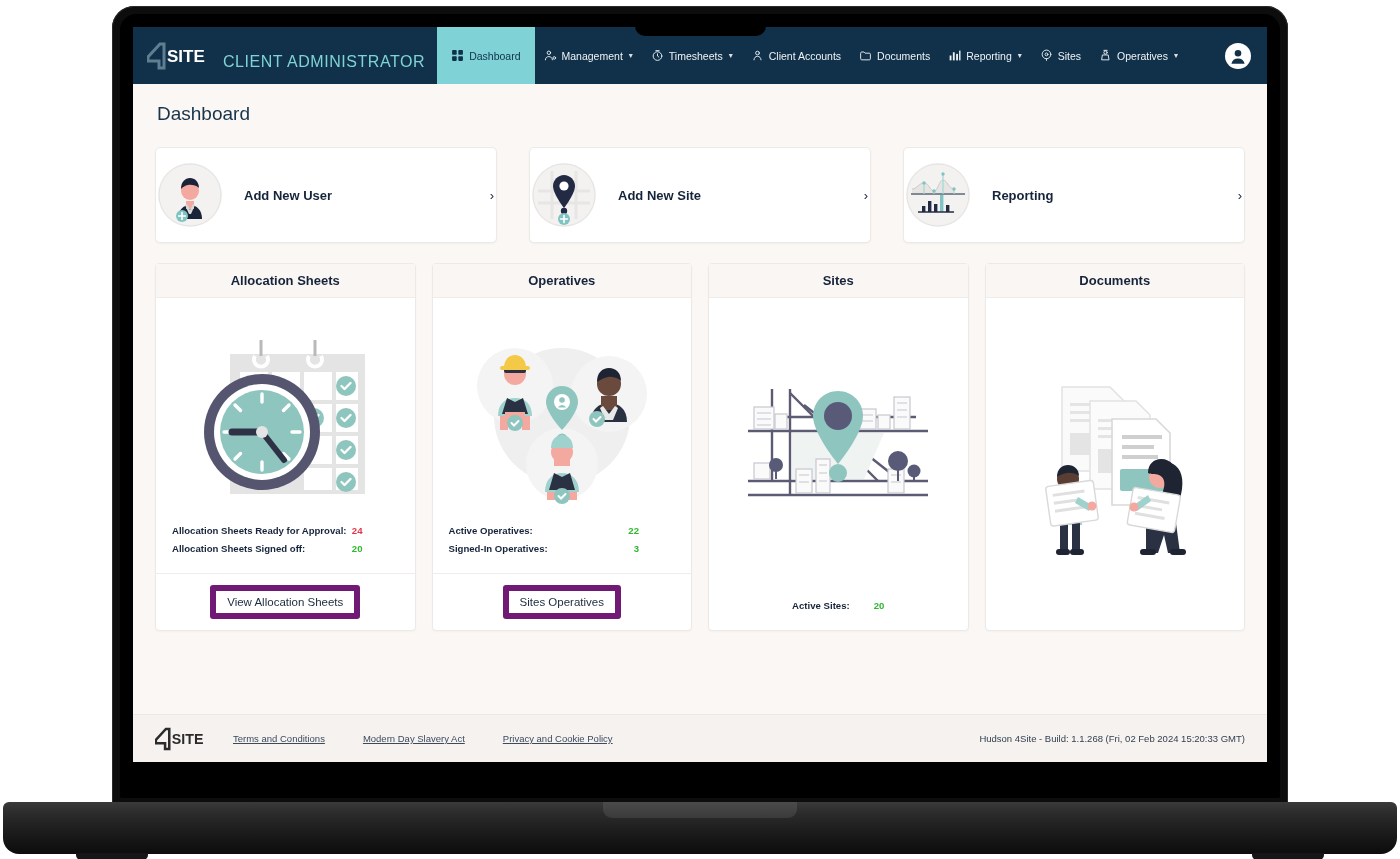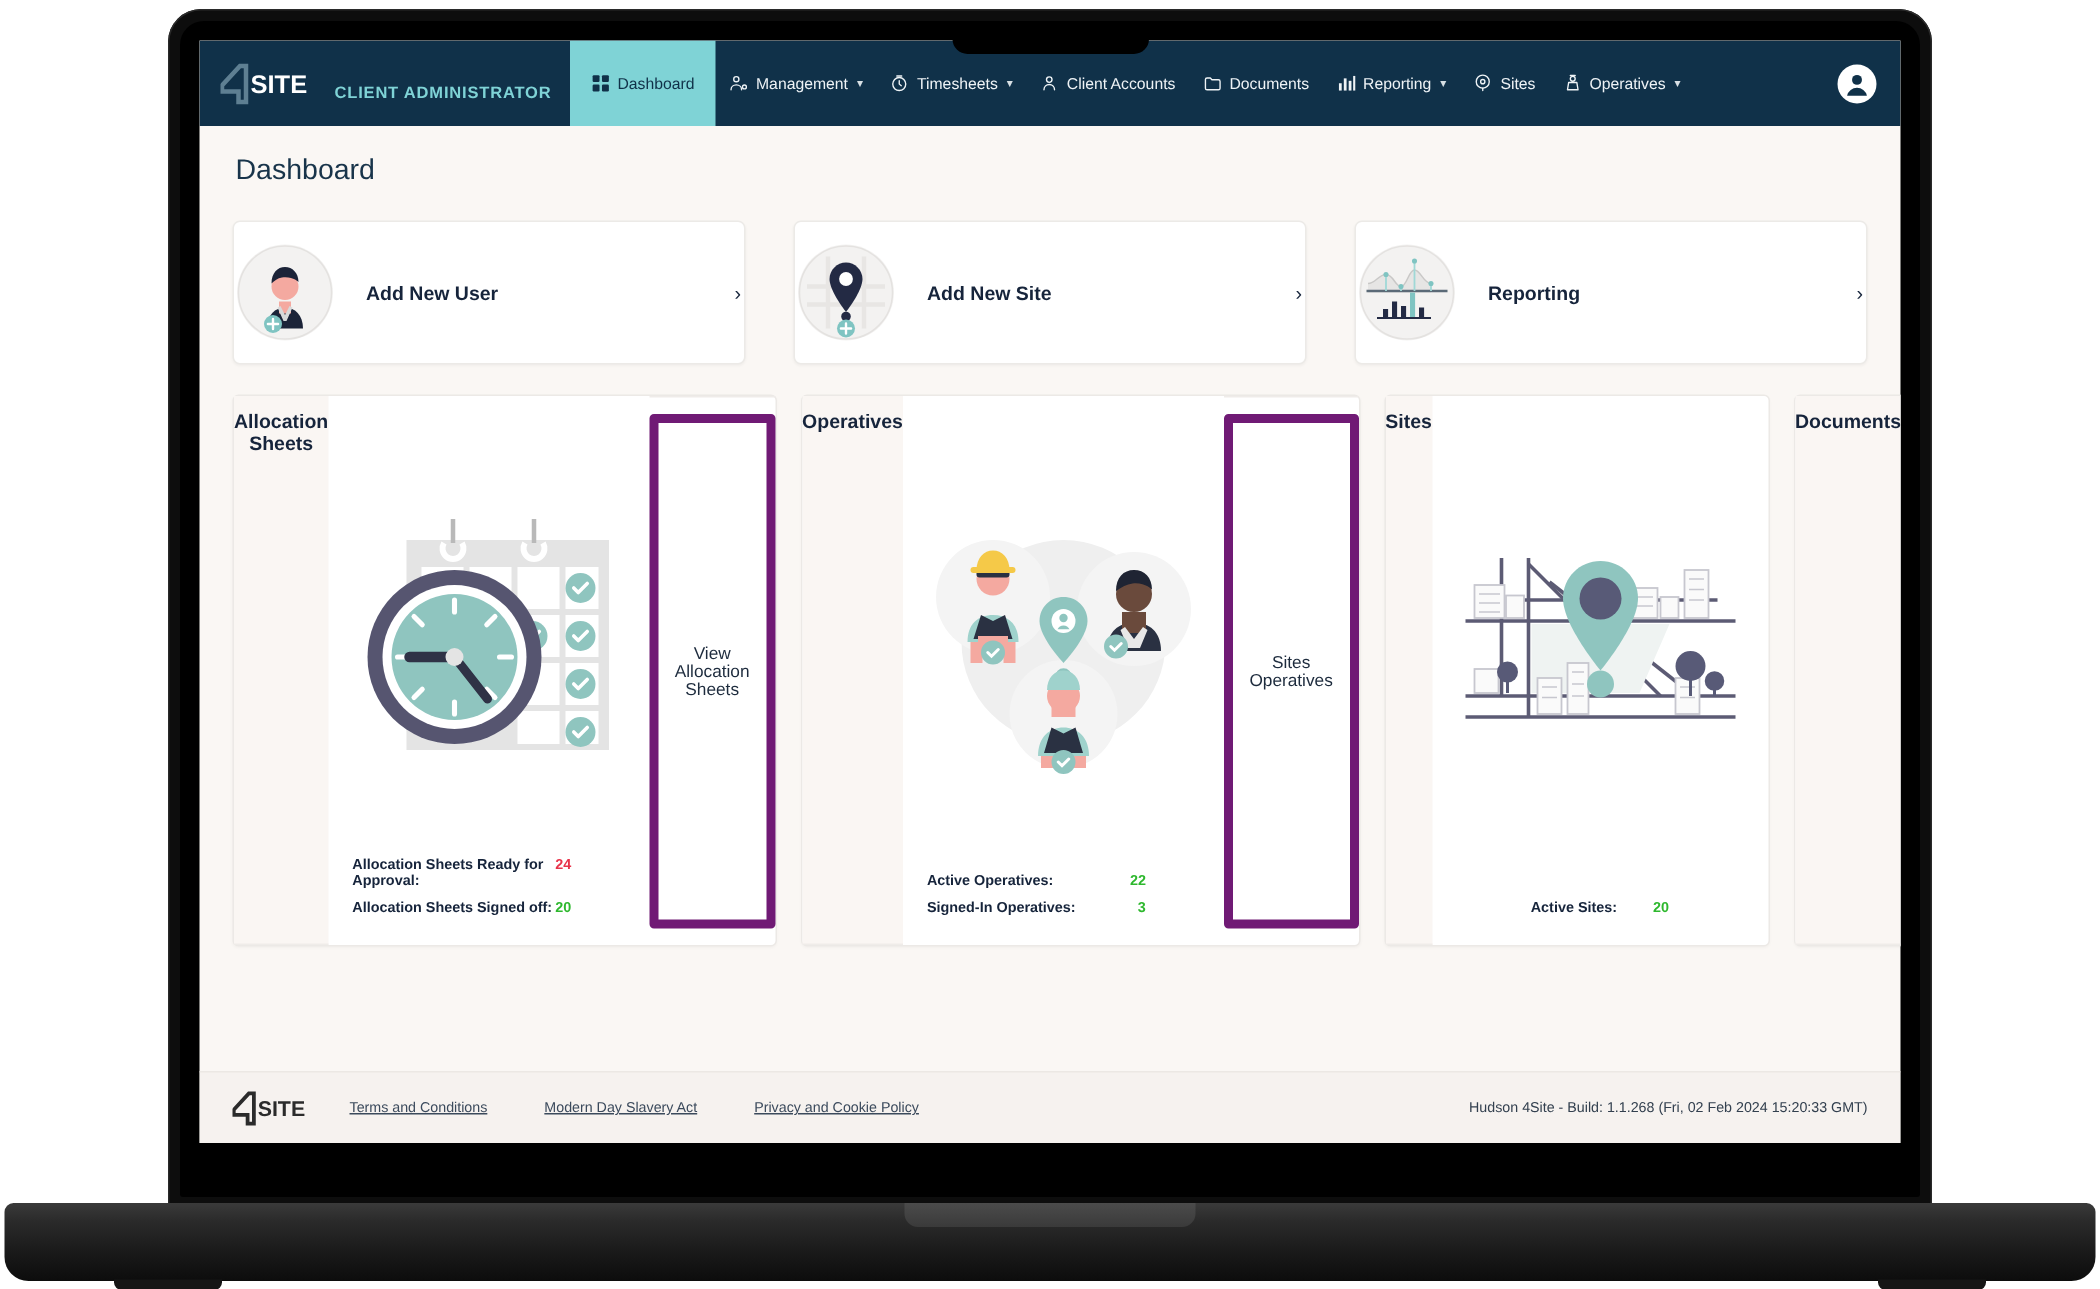--- a/index.html
+++ b/index.html
@@ -68,21 +68,21 @@
   .navbar {
     position: relative;
     height: 57px;
     background: #103149;
     display: flex;
     align-items: center;
     padding-left: 14px;
   }
   .brand { display:flex; align-items:center; gap:14px; padding-right: 12px; }
   .logo-wrap { width: 62px; height: 30px; display:flex; align-items:center; }
-  .brand-sub { color:#7fd3d6; font-size:11px; font-weight:700; letter-spacing:.55px; white-space:nowrap;margin-top:12px; }
+  .brand-sub { color:#7fd3d6; font-size:16px; font-weight:400; letter-spacing:.55px; white-space:nowrap;margin-top:12px; }
   .navlinks { display:flex; align-items:center; height:57px; }
   .navitem {
     display:flex; align-items:center; gap:5px;
     height:57px; padding:0 9px;
     color:#eef3f6; font-size:10.5px; white-space:nowrap;
     cursor:pointer;
   }
   .navitem.active { background:#7fd3d6; color:#103149; padding:0 14px; }
   .navitem svg { display:block; }
   .caret { font-size:8px; opacity:.9; margin-left:1px; }
@@ -103,21 +103,21 @@
     cursor:pointer;
   }
   .quick-ill { width:64px; height:64px; border-radius:50%; background:#f3f2f1; flex:0 0 auto; position:relative; overflow:hidden; }
   .quick-label { margin-left:22px; font-size:13px; font-weight:700; color:#16243b; }
   .quick-arrow { margin-left:auto; color:#16243b; font-size:13px; }
 
   
   .stat-row { display:flex; gap:16px; }
   .stat-card {
     flex:1; background:#fff; border:1px solid #ece9e6; border-radius:4px;
-    display:flex; flex-direction:row; height:368px;
+    display:flex; flex-direction:column; height:368px;
     box-shadow:0 1px 2px rgba(0,0,0,.03);
   }
   .stat-head {
     background:#faf6f3; border-bottom:1px solid #efece9;
     text-align:center; padding:9px 0;
     font-size:13px; font-weight:700; color:#16243b;
   }
   .stat-body { flex:1; display:flex; flex-direction:column; padding:10px 12px 0; }
   .stat-ill { flex:1; display:flex; align-items:center; justify-content:center; }
   .stat-lines { padding:0 4px 12px; }

